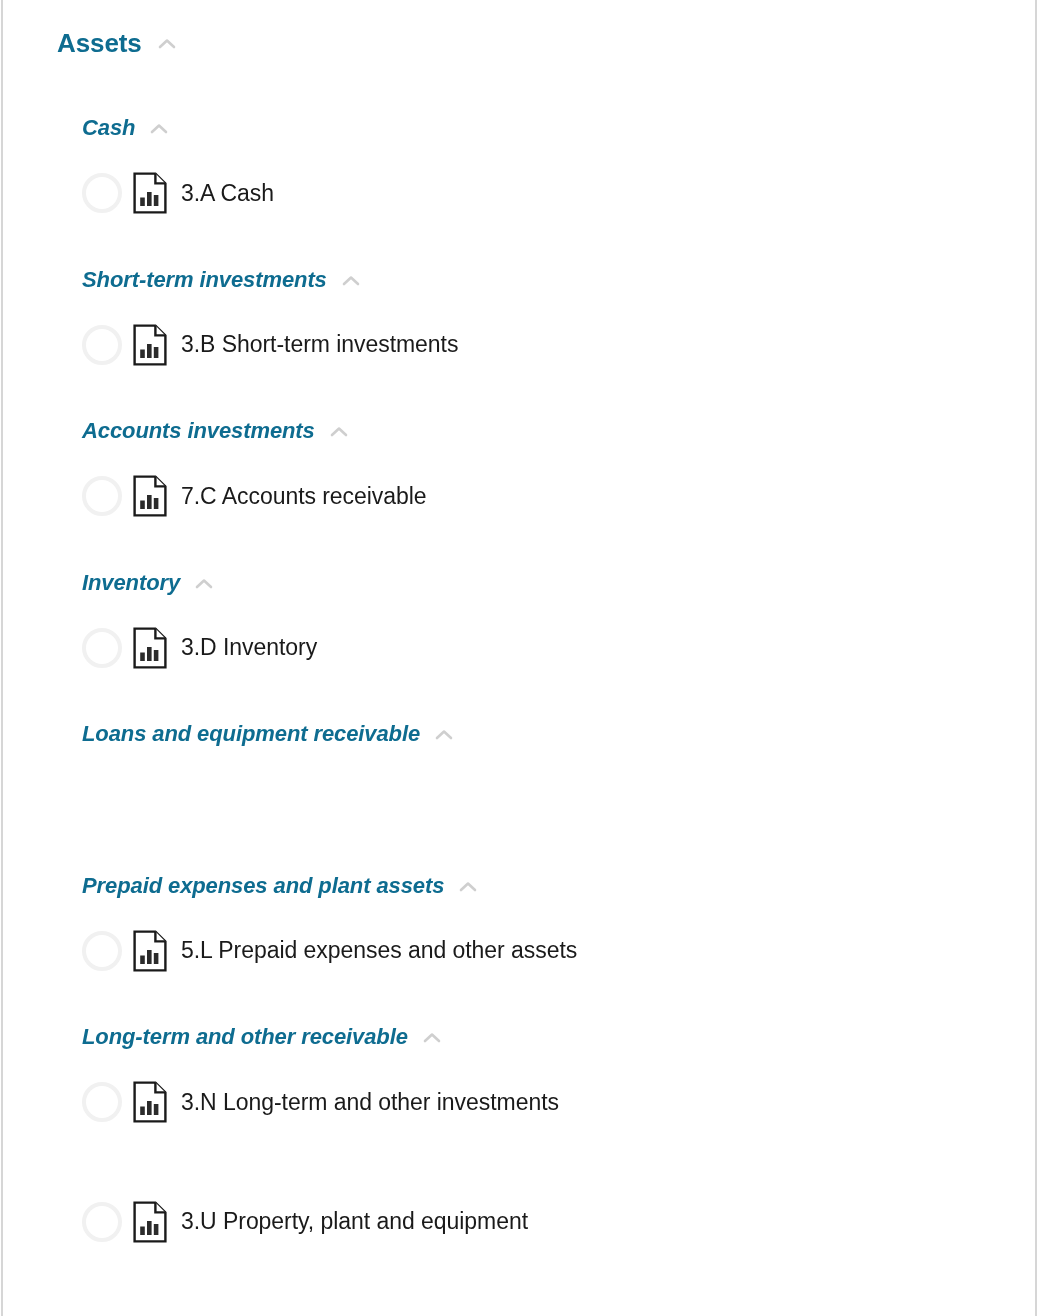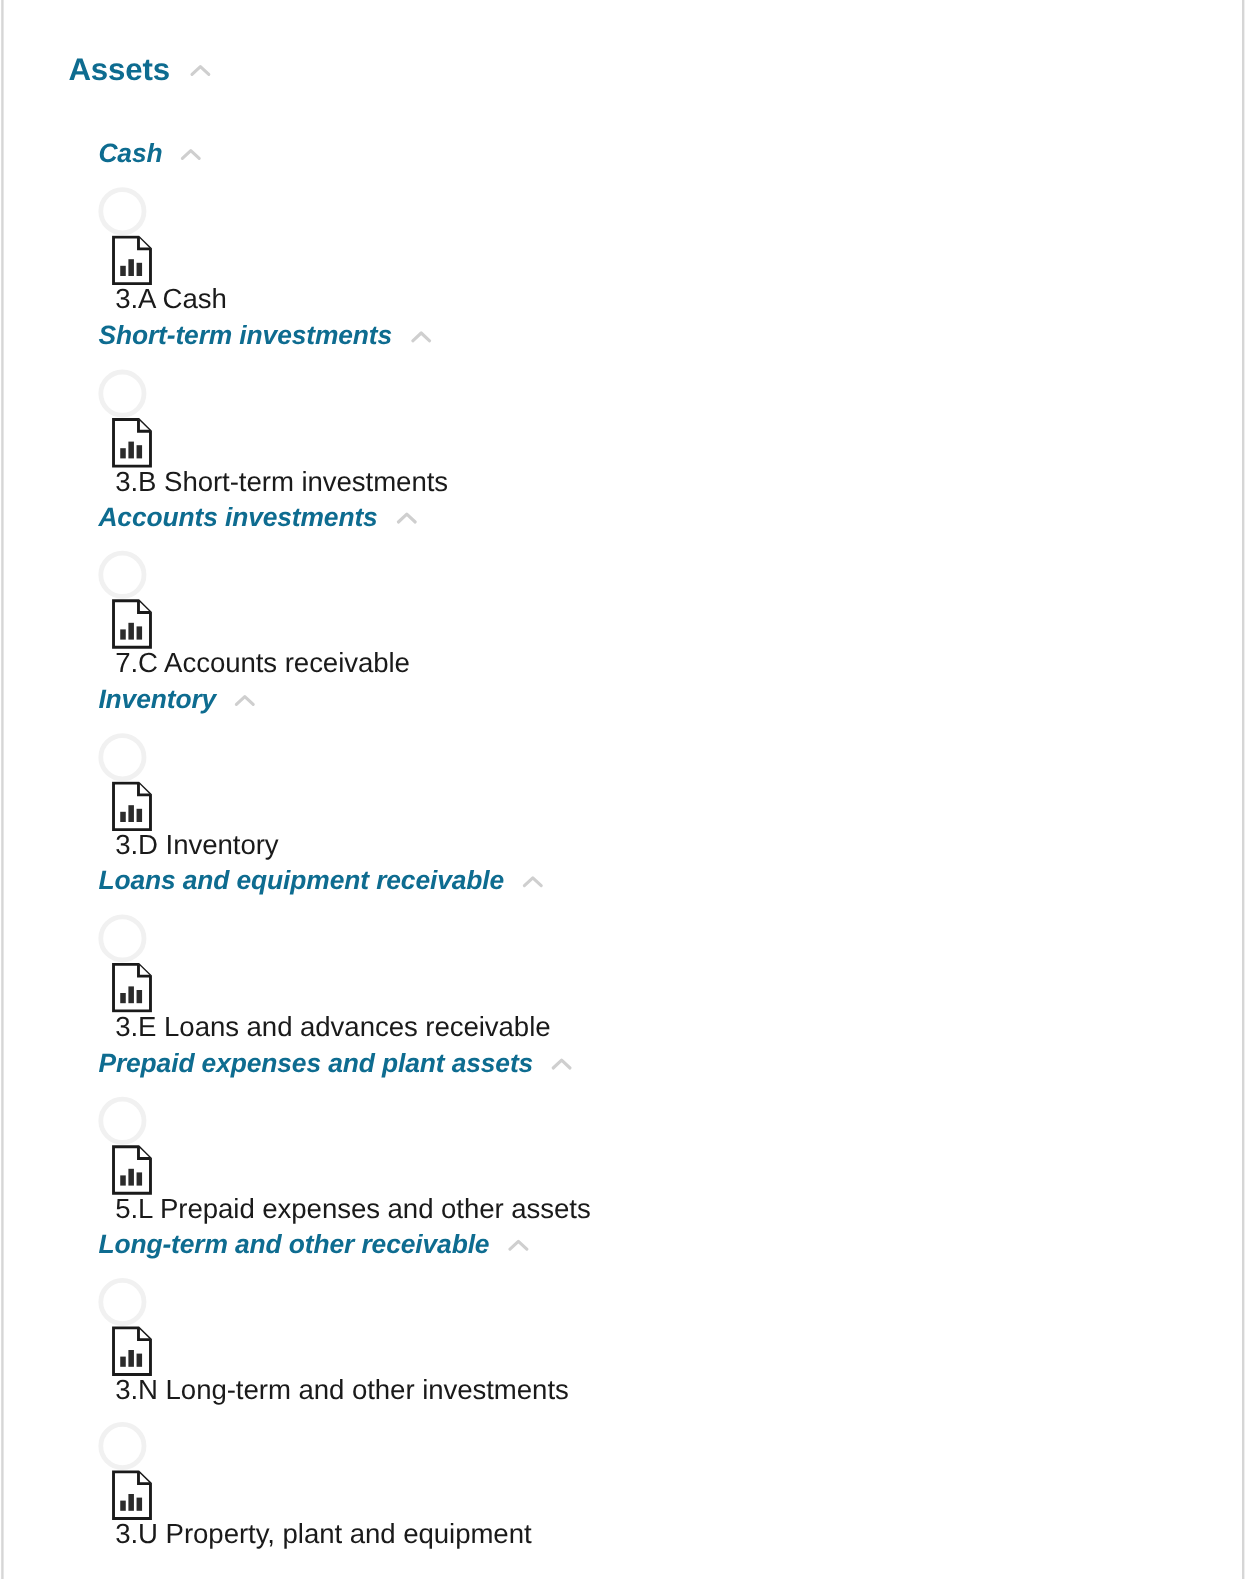--- a/index.html
+++ b/index.html
@@ -43,21 +43,21 @@
 
   
   .group-header {
     display: flex;
     align-items: center;
     gap: 14px;
     padding: 0;
     margin: 0 0 0 57px;
     height: 38px;
     position: absolute;
-    top: 39px;
+    top: 24px;
     left: 0;
     cursor: pointer;
     user-select: none;
   }
   .group-header .title {
     color: #0e6c90;
     font-size: 26px;
     font-weight: bold;
     line-height: 1;
     letter-spacing: -0.1px;
@@ -101,26 +101,26 @@
     height: 22px;
     flex: 0 0 auto;
     position: relative;
     top: 1px;
   }
   .chevron svg { display: block; }
 
   
   .item-row {
     display: flex;
+    align-items: center;
     margin-left: 82px;
-    margin-top: 12px;
+    margin-top: 28px;
     height: 42px;
     cursor: pointer;
     user-select: none;
-    flex-direction: column;
   }
   .radio {
     flex: 0 0 auto;
     width: 40px;
     height: 40px;
     border-radius: 50%;
     border: 4px solid #f1f1f1;
     box-sizing: border-box;
     background: transparent;
   }
@@ -259,33 +259,20 @@
 
   <div class="section">
     <div class="section-header">
       <span class="title">Loans and equipment receivable</span>
       <span class="chevron">
         <svg width="22" height="22" viewBox="0 0 22 22" aria-hidden="true">
           <path d="M4 14 L11 7.5 L18 14" fill="none" stroke="#cfcfcf" stroke-width="2.6" stroke-linecap="round" stroke-linejoin="round"></path>
         </svg>
       </span>
     </div>
-    <div class="item-row">
-      <span class="radio"></span>
-      <span class="doc-icon">
-        <svg width="34" height="42" viewBox="0 0 34 42" aria-hidden="true">
-          <path d="M1.6 1.6 H22.4 L32.4 11.4 V40.4 H1.6 Z" fill="#ffffff" stroke="#1a1a1a" stroke-width="2.4" stroke-linejoin="miter"></path>
-          <path d="M22.4 1.6 L22.4 11.4 L32.4 11.4" fill="#ffffff" stroke="#1a1a1a" stroke-width="2.4" stroke-linejoin="miter"></path>
-          <rect x="7.2" y="25.5" width="4.6" height="8.5" fill="#2b2b2b"></rect>
-          <rect x="14.0" y="20.0" width="4.6" height="14.0" fill="#2b2b2b"></rect>
-          <rect x="20.8" y="23.0" width="4.6" height="11.0" fill="#2b2b2b"></rect>
-        </svg>
-      </span>
-      <span class="item-label">3.E Loans and advances receivable</span>
-    </div>
   </div>
 
   <div class="section">
     <div class="section-header">
       <span class="title">Prepaid expenses and plant assets</span>
       <span class="chevron">
         <svg width="22" height="22" viewBox="0 0 22 22" aria-hidden="true">
           <path d="M4 14 L11 7.5 L18 14" fill="none" stroke="#cfcfcf" stroke-width="2.6" stroke-linecap="round" stroke-linejoin="round"></path>
         </svg>
       </span>

